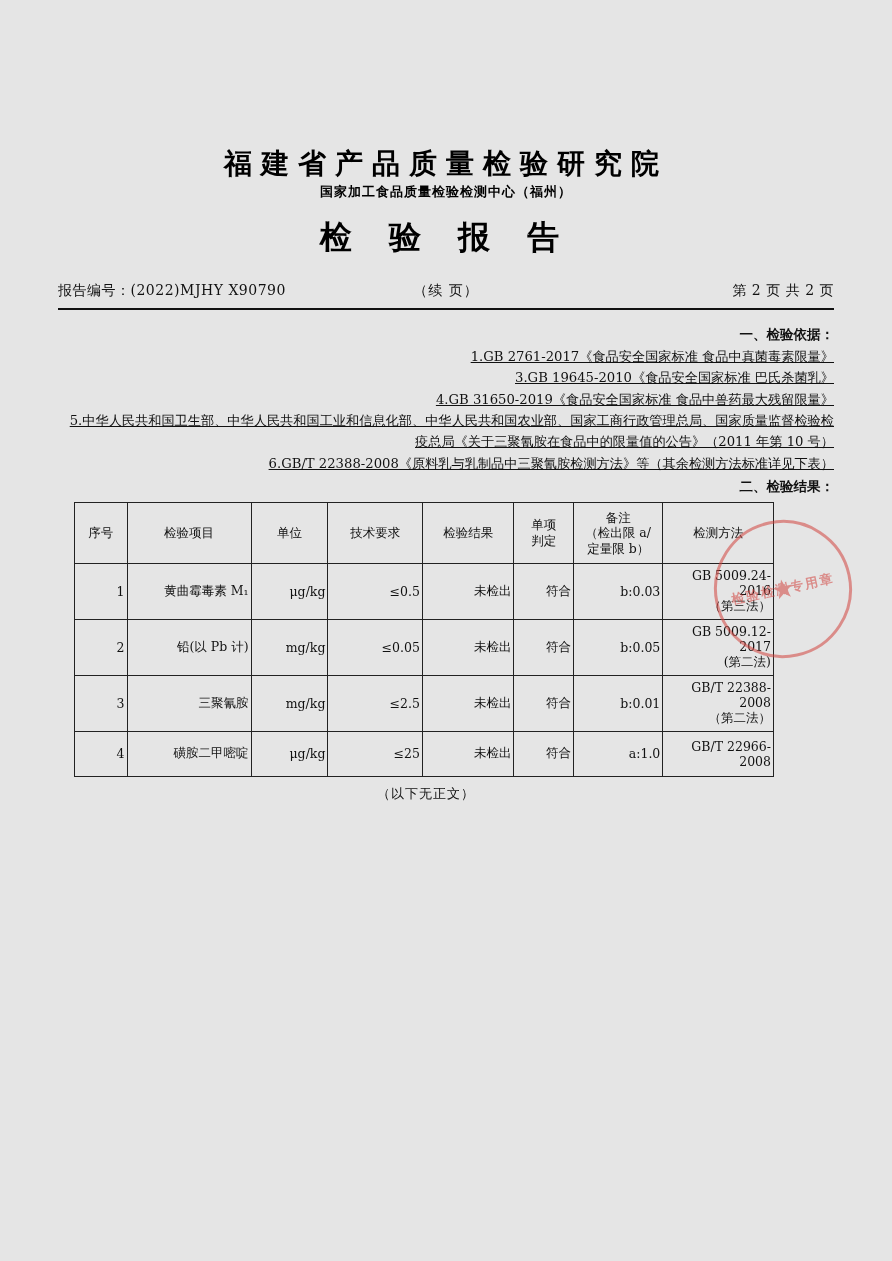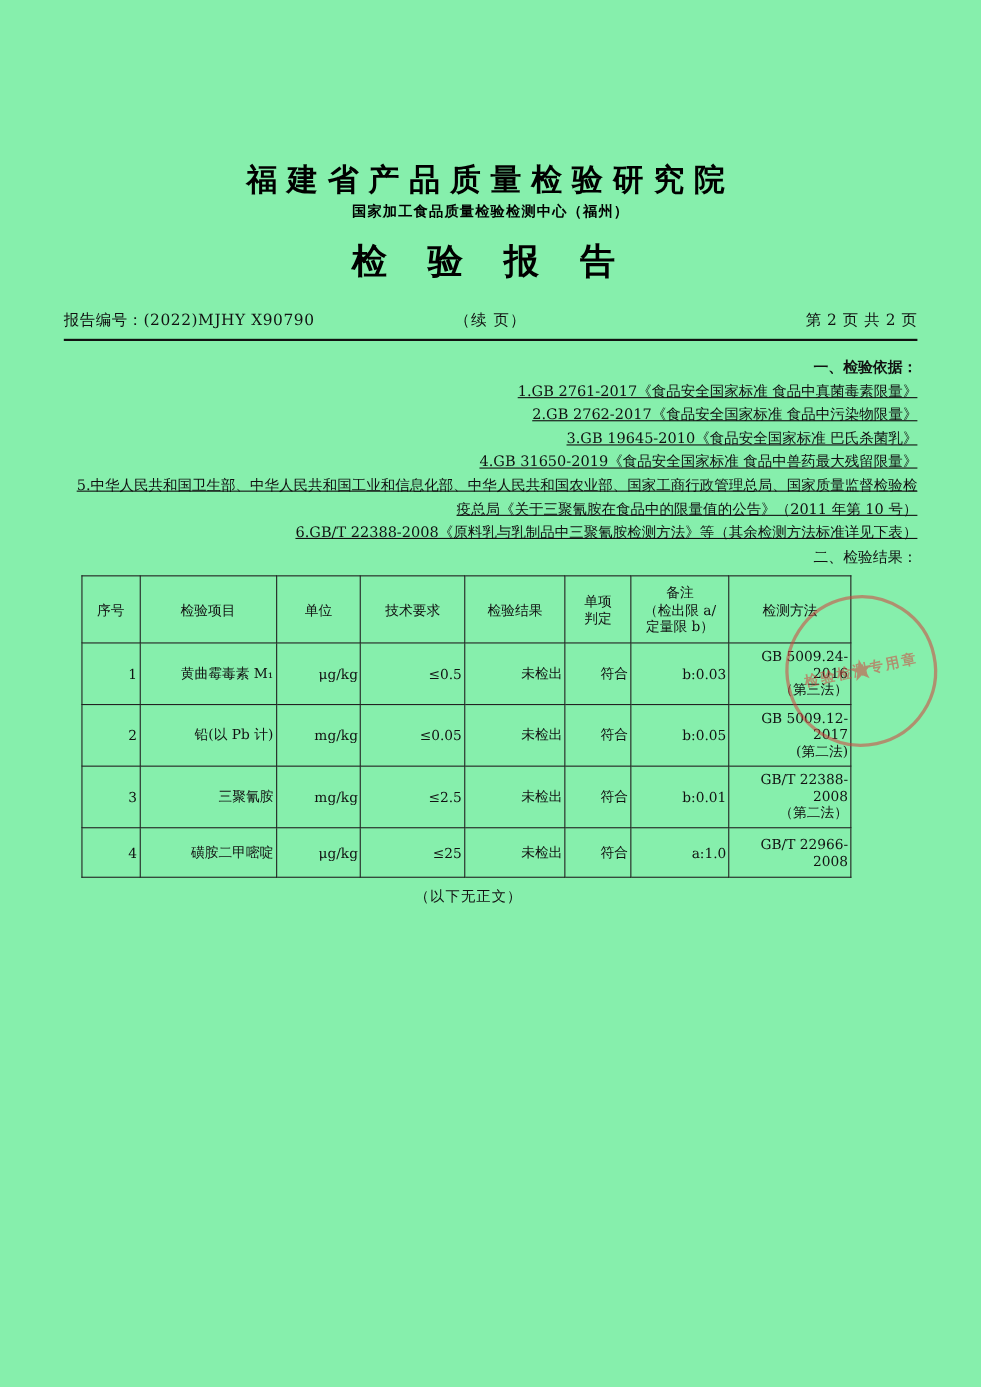--- a/index.html
+++ b/index.html
@@ -13,21 +13,21 @@
     position: relative;
     font-family: "DejaVu Sans", "Liberation Sans", sans-serif;
     color: #111;
     overflow: hidden;
   }
   .page {
     position: absolute;
     left: 0; top: 0;
     width: 892px;
     height: 1261px;
-    background: #86efac;
+    background: #e5e5e5;
   }
   
   .org-title {
     text-align: center;
     font-family: "DejaVu Serif", "Liberation Serif", serif;
     font-weight: bold;
     font-size: 28px;
     letter-spacing: 9px;
     margin-top: 145px;
     color: #000;
@@ -94,21 +94,21 @@
     text-indent: 28px;
     font-size: 13.5px;
   }
   .basis-line {
     font-size: 13.2px;
     white-space: normal;
     text-decoration: underline;
   }
   .basis-line.indent-none { text-indent: 0; }
   .sec-head2 {
-    font-weight: normal;
+    font-weight: bold;
     text-indent: 28px;
     margin-top: 2px;
   }
   
   .tbl-wrap {
     margin: 4px 58px 0 74px;
     position: relative;
   }
   table.results {
     border-collapse: collapse;
@@ -199,21 +199,20 @@
     </div>
     <div class="meta-center">（续 页）</div>
     <div class="meta-right">第 2 页 共 2 页</div>
   </div>
 
   <div class="rule"></div>
 
   <div class="content">
     <div class="sec-head">一、检验依据：</div>
     <div class="basis-line indent-none">1.GB 2761-2017《食品安全国家标准 食品中真菌毒素限量》</div>
-    <div class="basis-line indent-none">2.GB 2762-2017《食品安全国家标准 食品中污染物限量》</div>
     <div class="basis-line indent-none">3.GB 19645-2010《食品安全国家标准 巴氏杀菌乳》</div>
     <div class="basis-line indent-none">4.GB 31650-2019《食品安全国家标准 食品中兽药最大残留限量》</div>
     <div class="basis-line indent-none">5.中华人民共和国卫生部、中华人民共和国工业和信息化部、中华人民共和国农业部、国家工商行政管理总局、国家质量监督检验检疫总局《关于三聚氰胺在食品中的限量值的公告》（2011 年第 10 号）</div>
     <div class="basis-line indent-none">6.GB/T 22388-2008《原料乳与乳制品中三聚氰胺检测方法》等（其余检测方法标准详见下表）</div>
     <div class="sec-head2">二、检验结果：</div>
   </div>
 
   <div class="tbl-wrap">
     <table class="results">
       <thead>

